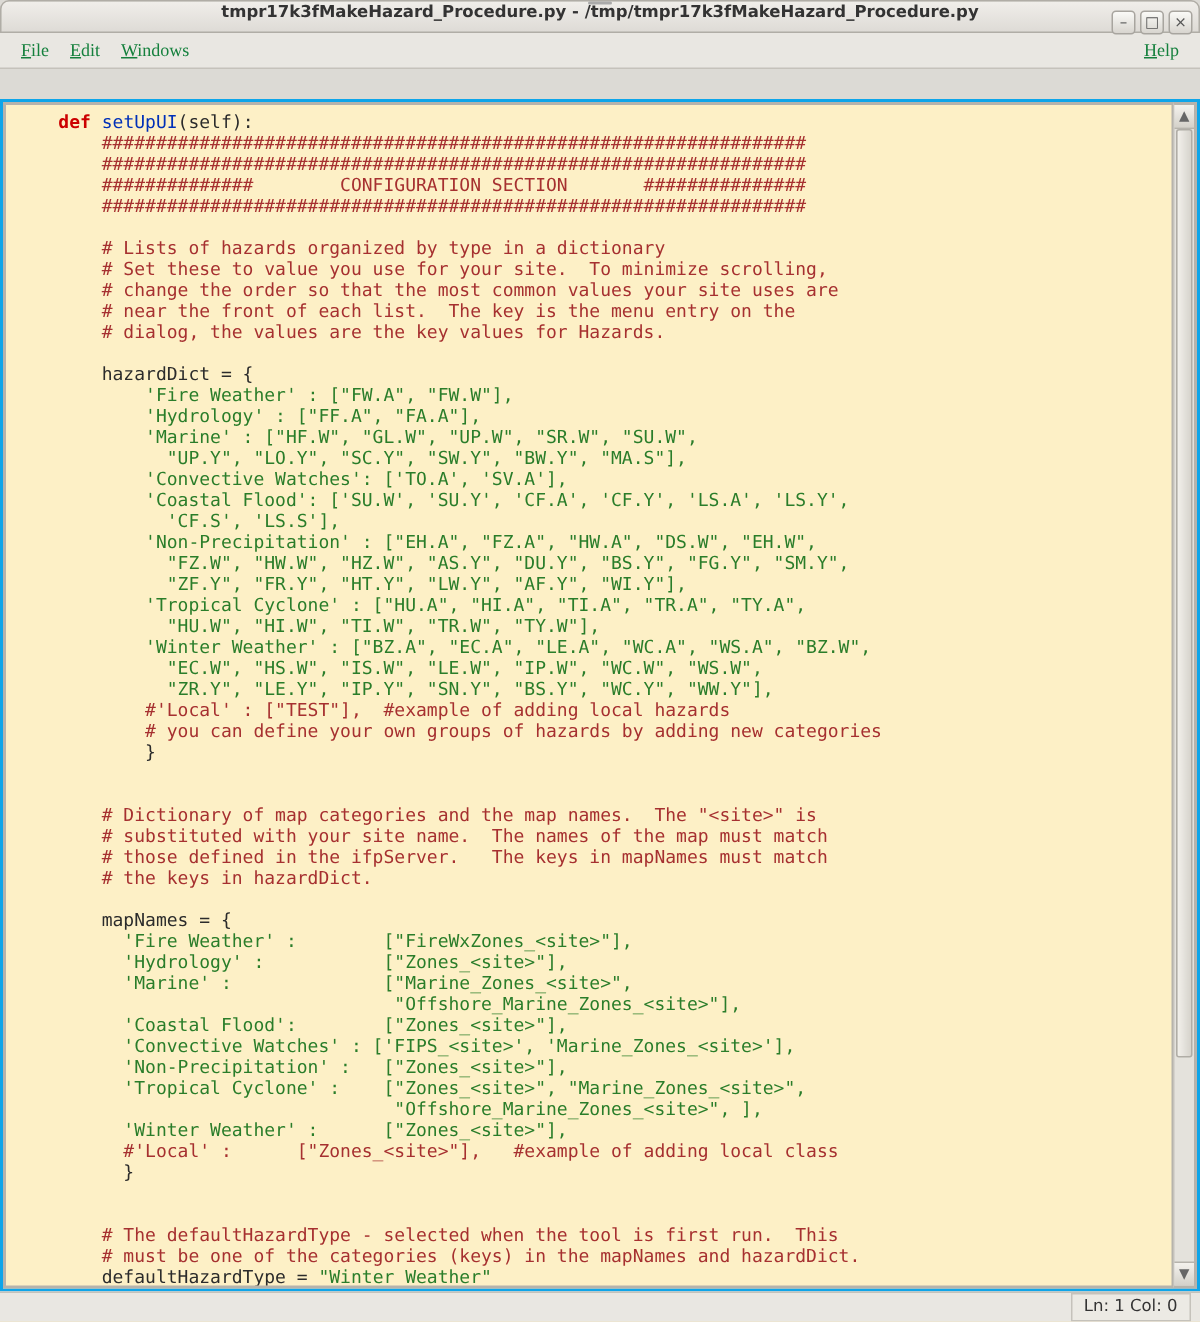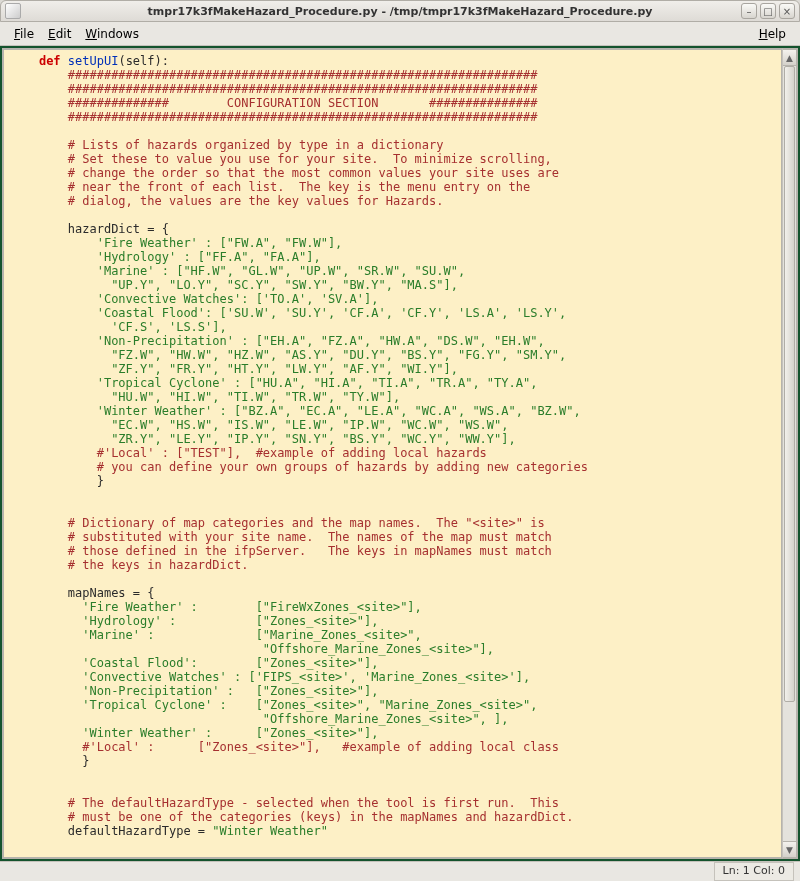--- a/index.html
+++ b/index.html
@@ -16,20 +16,21 @@
   .titlebar {
     height: 22px;
     background: linear-gradient(to bottom, #f0eeea, #dedbd6);
     border: 1px solid #b0ada6;
     border-radius: 6px 6px 0 0;
     display: flex;
     align-items: center;
     padding: 0 4px;
     gap: 4px;
     position: relative;
+    flex-direction: column;
   }
   .titlebar .title {
     position: absolute;
     left: 0; right: 0;
     text-align: center;
     font-weight: bold;
     color: #333;
     font-size: 11px;
     pointer-events: none;
   }
@@ -46,31 +47,33 @@
     height: 24px;
     background: #e9e7e2;
     border-bottom: 1px solid #c5c2bb;
     display: flex;
     align-items: center;
     padding: 0 8px;
     gap: 2px;
   }
   .menubar .menu-item {
     padding: 2px 6px;
-    color: #000000;
+    color: #15803d;
     cursor: default;
+    font-family: Liberation Serif, serif;
   }
   .menubar .menu-item u { text-decoration: underline; }
   .menubar .spacer { flex: 1; }
   .editor-wrap {
     flex: 1;
-    background: #14532d;
+    background: #0ea5e9;
     padding: 2px;
     display: flex;
     overflow: hidden;
+    margin-top: 20px;
   }
   .editor {
     flex: 1;
     background: #fdf0c6;
     border: 2px solid #b6b3ac;
     border-right: 1px solid #b6b3ac;
     font-family: "DejaVu Sans Mono","Liberation Mono",monospace;
     font-size: 12px;
     line-height: 14px;
     white-space: pre;

